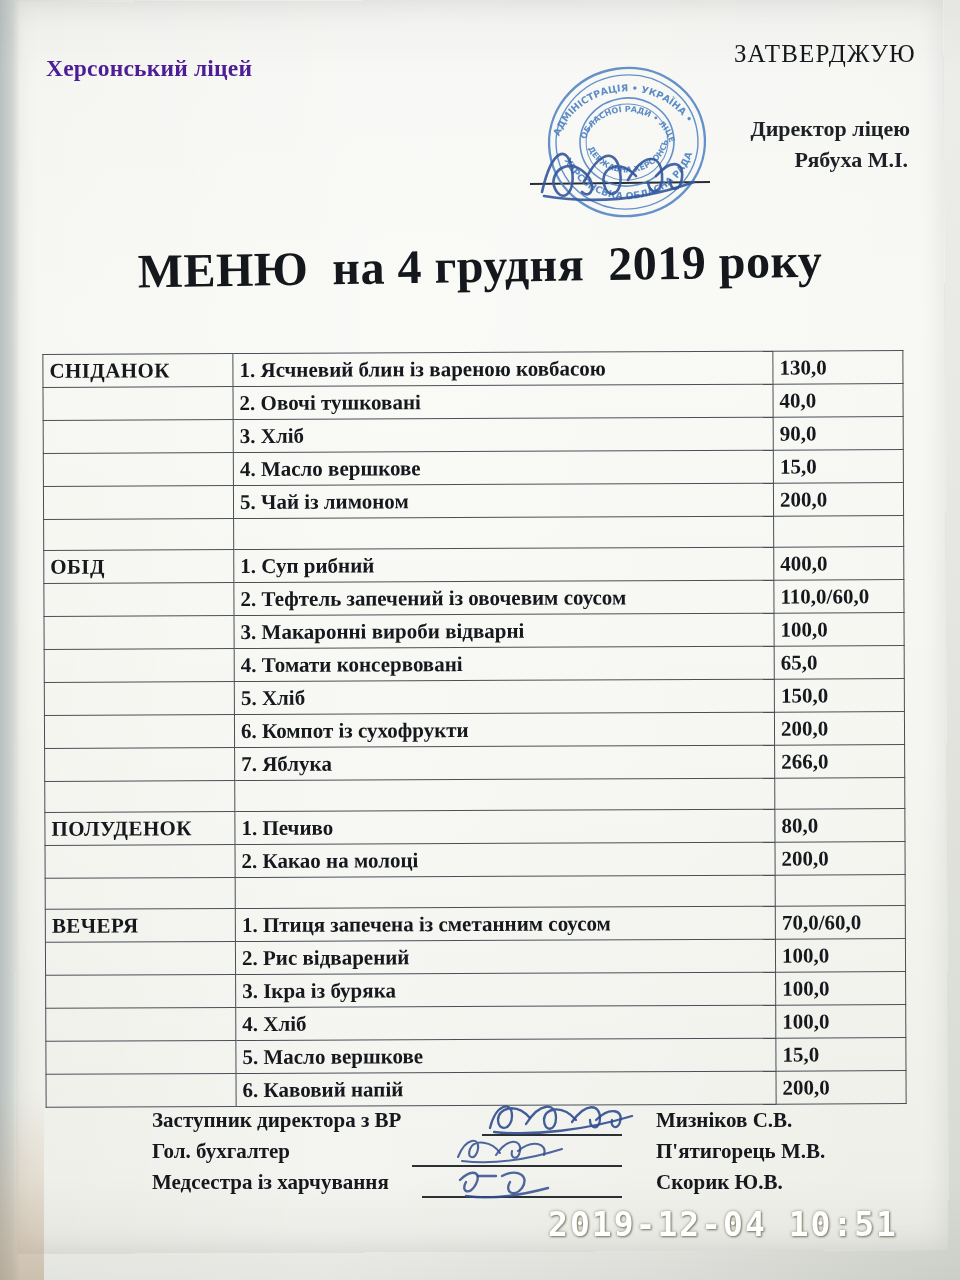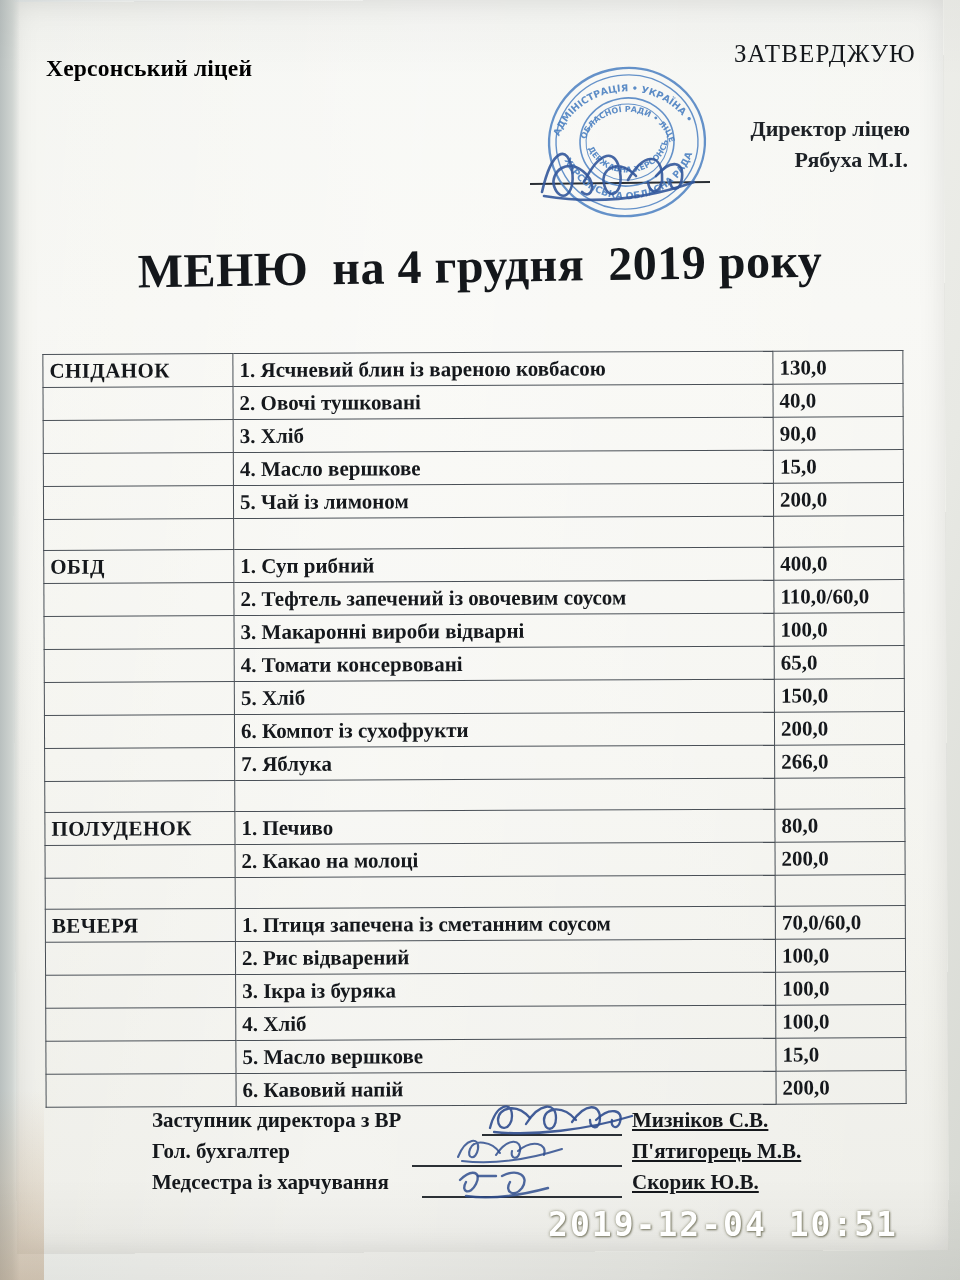--- a/index.html
+++ b/index.html
@@ -50,21 +50,21 @@
   }
   
   .hdr-left {
     position: absolute;
     left: 46px;
     top: 52px;
     font-weight: bold;
     font-size: 23.5px;
     line-height: 33px;
     letter-spacing: 0.2px;
-    color: #000000;
+    color: #4c1d95;
   }
   .approve {
     position: absolute;
     right: 44px;
     top: 40px;
     font-weight: normal;
     font-size: 25px;
     letter-spacing: 1.2px;
     color: #15181c;
   }
@@ -164,21 +164,21 @@
     font-weight: bold;
     font-size: 21px;
     color: #15181c;
     margin-left: 8px;
   }
   .frow {
     position: relative;
     height: 31px;
   }
   .frow .role { position: absolute; left: 0; top: 0; }
-  .frow .name { position: absolute; left: 480px; top: 0; text-decoration: underline; }
+  .frow .name { position: absolute; left: 504px; top: 0; }
   .frow .line {
     position: absolute;
     height: 0;
     border-bottom: 2px solid #2b3035;
   }
   .f1 .line { left: 330px; width: 140px; top: 26px; }
   .f2 .line { left: 260px; width: 210px; top: 26px; }
   .f3 .line { left: 270px; width: 200px; top: 26px; }
   .fsign {
     position: absolute;

